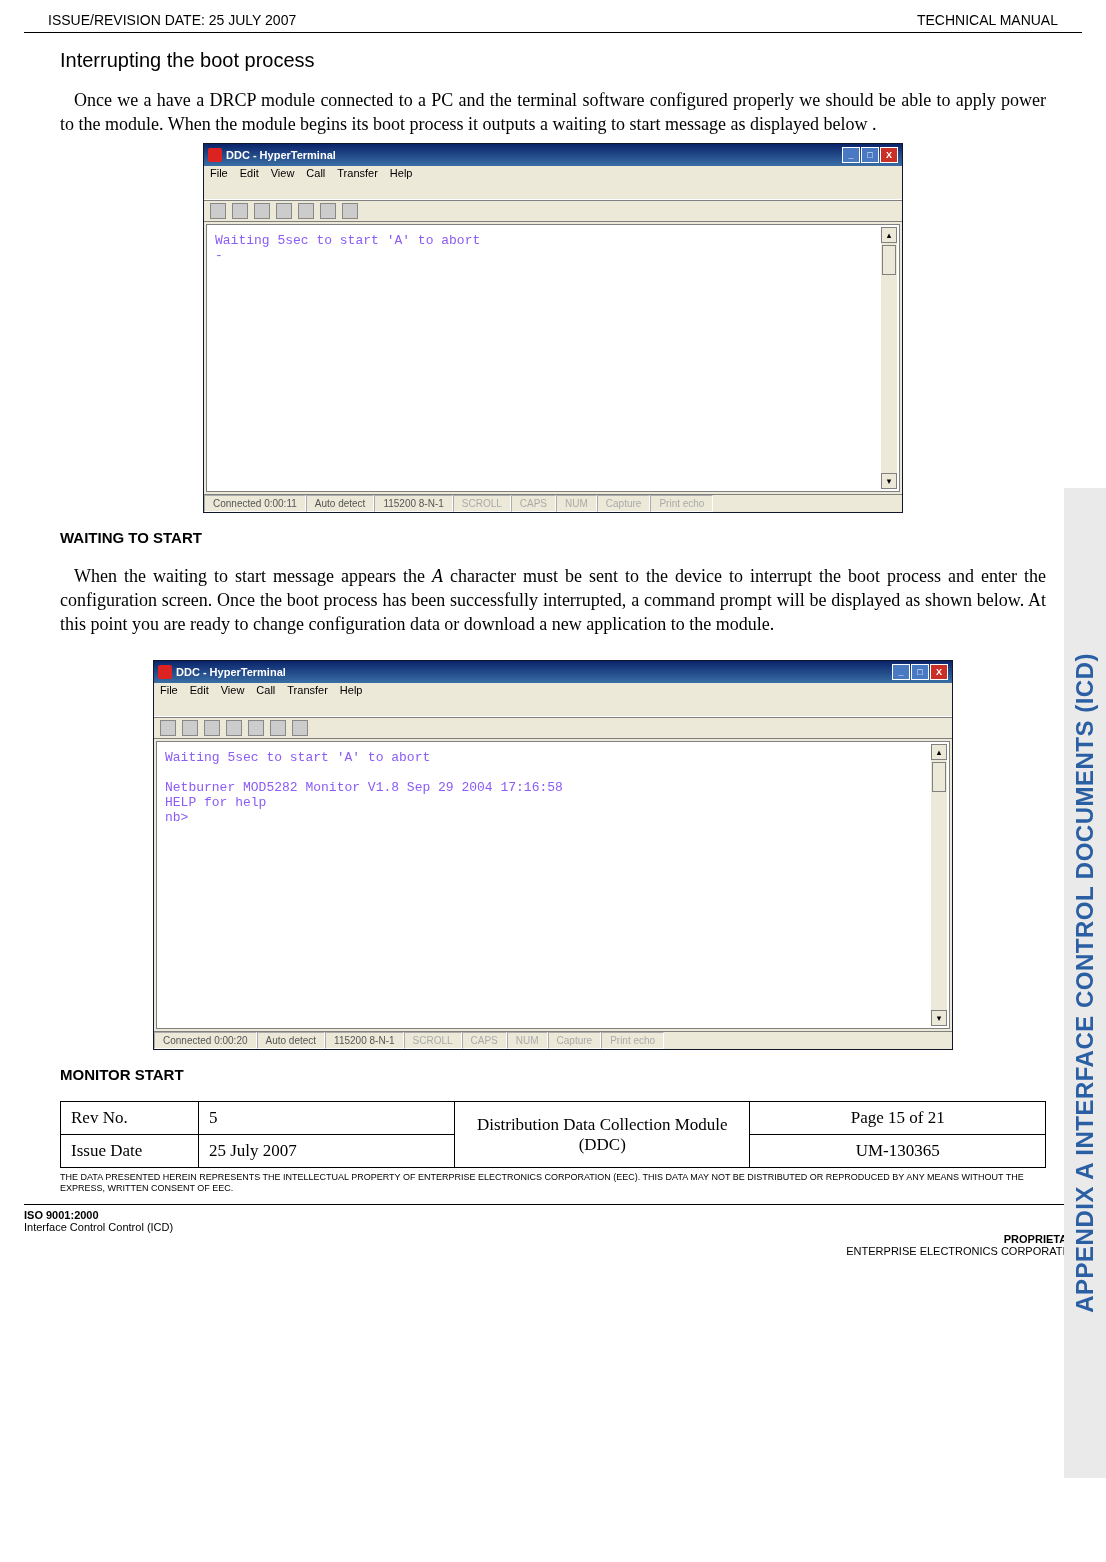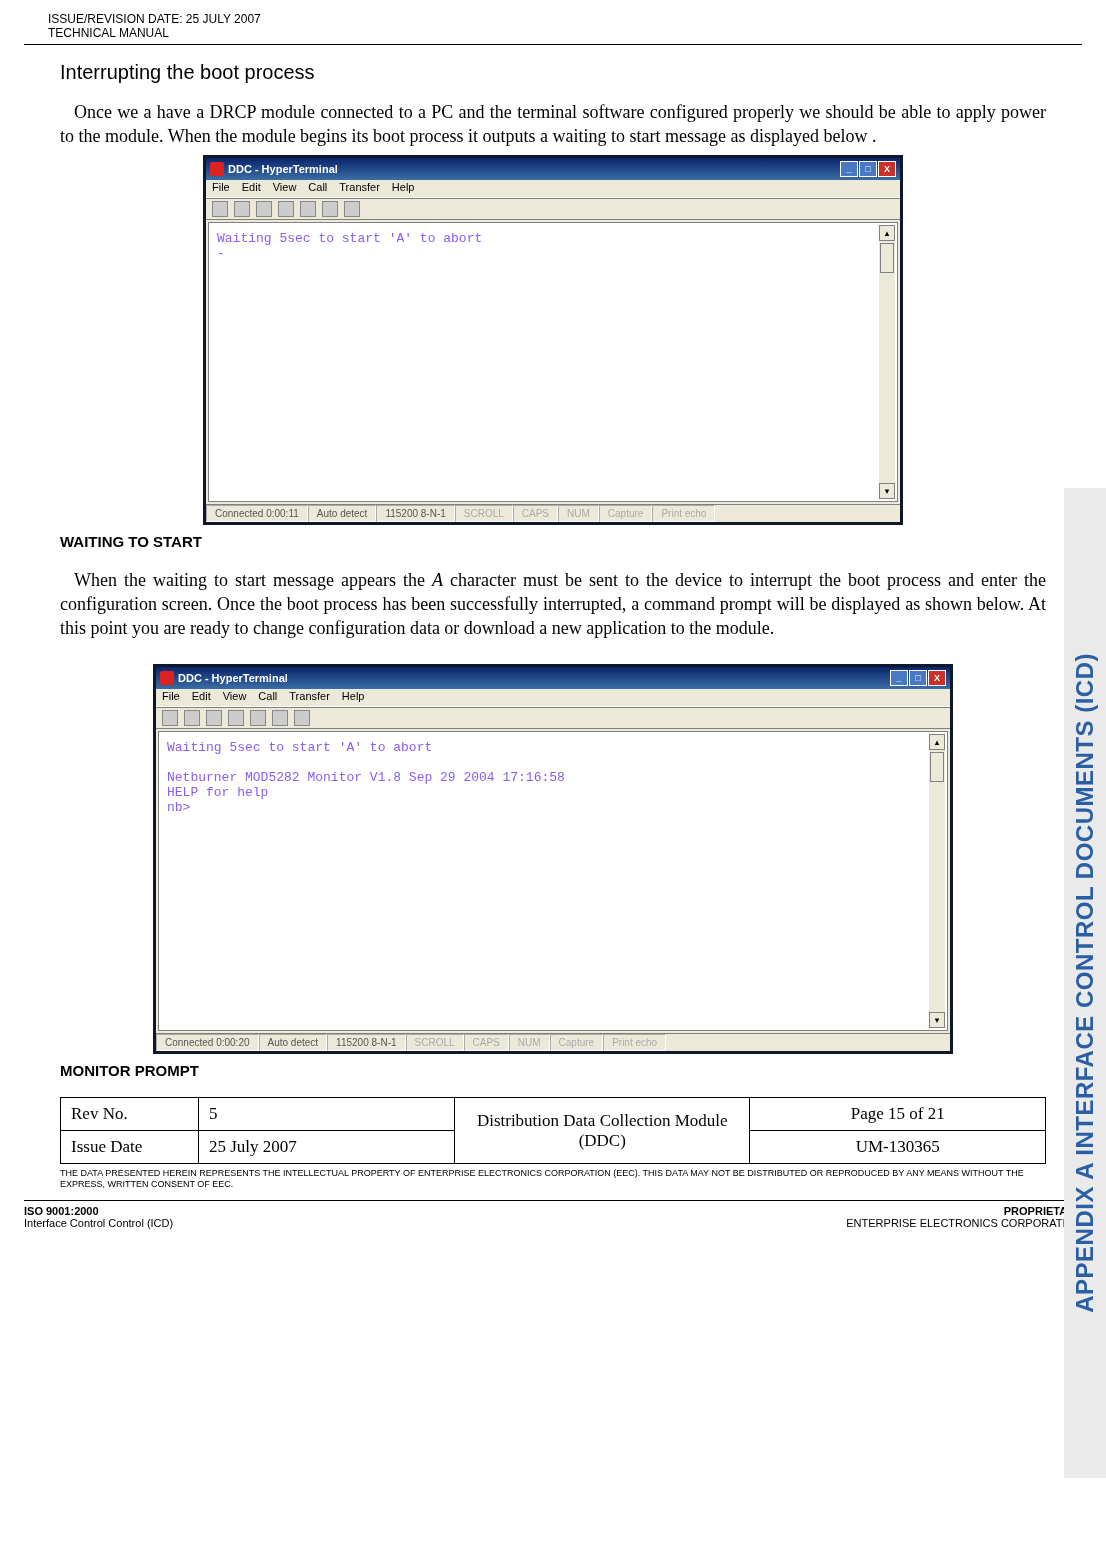--- a/index.html
+++ b/index.html
@@ -1,50 +1,50 @@
 <!DOCTYPE html>
 <html><head>
 <meta charset="utf-8">
 <style>
 * { margin: 0; padding: 0; box-sizing: border-box; }
 body { font-family: "Times New Roman", serif; background: #fff; width: 1106px; height: 1562px; position: relative; }
-.header-bar { display: flex; justify-content: space-between; padding: 12px 24px 4px 24px; font-family: Arial, sans-serif; font-size: 12px; border-bottom: 1.5px solid #000; margin: 0 24px; flex-direction: column; }
+.header-bar { display: flex; justify-content: space-between; padding: 12px 24px 4px 24px; font-family: Arial, sans-serif; font-size: 14px; border-bottom: 1.5px solid #000; margin: 0 24px; }
 .content { padding: 16px 60px 0 60px; }
 .section-title { font-family: Arial, sans-serif; font-weight: normal; font-size: 20px; margin-bottom: 16px; }
 .para { font-size: 18px; line-height: 1.35; text-align: justify; }
 .indent { text-indent: 14px; }
-.screenshot { display: block; margin: 6px auto 0 auto; background: #ece9d8; border: 3px solid #0f172a; position: relative; }
+.screenshot { display: block; margin: 6px auto 16px auto; background: #ece9d8; border: 1px solid #0f172a; position: relative; }
 .ss1 { width: 700px; height: 370px; }
 .ss2 { width: 800px; height: 390px; margin-top: 24px; }
 .titlebar { background: linear-gradient(to bottom, #0a246a, #3a6ea5); height: 22px; display: flex; align-items: center; padding: 0 4px; color: #fff; font-family: Tahoma, sans-serif; font-size: 11px; font-weight: bold; justify-content: space-between; }
 .titlebar-left { display: flex; align-items: center; gap: 4px; }
 .tb-icon { width: 14px; height: 14px; background: #d22; border-radius: 2px; display: inline-block; }
 .wbtns { display: flex; gap: 1px; }
 .wbtn { width: 18px; height: 16px; background: #4a79c4; border: 1px solid #fff; font-size: 9px; line-height: 14px; text-align: center; color: #fff; font-family: Arial; }
 .wbtn.close { background: #c83028; }
-.menubar { background: #ece9d8; height: 18px; font-family: Tahoma, sans-serif; font-size: 11px; padding: 1px 6px; color: #000; display: flex; gap: 12px; border-bottom: 1px solid #fff; }
+.menubar { background: #ece9d8; height: 34px; font-family: Tahoma, sans-serif; font-size: 11px; padding: 1px 6px; color: #000; display: flex; gap: 12px; border-bottom: 1px solid #fff; }
 .toolbar { background: #ece9d8; height: 22px; border-top: 1px solid #808080; border-bottom: 1px solid #808080; display:flex; align-items:center; padding:0 6px; gap:6px; font-size:11px; }
 .tb-ico { width:16px; height:16px; background:#ccc; border:1px solid #888; display:inline-block; }
 .term-area { background: #fff; margin: 2px; border: 1px solid #808080; position: relative; flex: 1; }
 .term-inner { position: absolute; inset: 2px 18px 2px 2px; background: #fff; }
 .term-text { font-family: "Courier New", monospace; font-size: 13px; padding: 6px; white-space: pre; color: #8b5cf6; }
 .sscroll { position: absolute; right: 2px; top: 2px; bottom: 2px; width: 16px; background: #ece9d8; }
 .sscroll .arr { height: 16px; background: #ece9d8; border: 1px solid #808080; font-size:9px; text-align:center; line-height:14px; }
 .sscroll .thumb { position:absolute; left:1px; right:1px; top:18px; height:30px; background:#ece9d8; border:1px solid #808080; }
 .statusbar { background: #ece9d8; height: 18px; border-top: 1px solid #808080; display: flex; font-family: Tahoma, sans-serif; font-size: 10px; color: #555; }
 .statusbar > div { border: 1px inset #fff; padding: 1px 8px; display:flex; align-items:center; }
 .statusbar > div.dim { color: #aaa; }
 .caption { font-family: Arial, sans-serif; font-weight: bold; font-size: 15px; text-align: left; margin: 8px 0 18px 0; }
 .flexcol { display: flex; flex-direction: column; height: 100%; }
 .info-table { width: 100%; border-collapse: collapse; margin-top: 4px; }
 .info-table td { border: 1.5px solid #000; padding: 6px 10px; font-size: 17px; text-align: left; margin-top: 20px; }
 .info-table td.center { text-align: center; }
 .legal { font-family: Arial, sans-serif; font-size: 9px; margin-top: 4px; line-height: 1.2; }
 .footer-sep { border-top: 1.5px solid #000; margin: 10px 24px 0 24px; }
-.footer { display: flex; justify-content: space-between; padding: 4px 24px 0 24px; font-family: Arial, sans-serif; font-size: 11px; }
+.footer { display: flex; justify-content: space-between; padding: 4px 24px 0 24px; font-family: Arial, sans-serif; font-size: 11px; flex-direction: column; }
 .footer .right { text-align: right; }
 .footer .bold { font-weight: bold; }
 .side-tab { position: absolute; right: 0; top: 488px; width: 42px; height: 990px; background: #eaeaea; display: flex; align-items: center; justify-content: center; }
 .side-tab span { writing-mode: vertical-rl; transform: rotate(180deg); font-family: Arial, sans-serif; font-weight: bold; color: #2b5fa3; font-size: 24px; letter-spacing: 0.5px; font-variant: small-caps; }
 .ital { font-style: italic; }
 </style>
 </head>
 <body>
 
 <div class="header-bar">
@@ -166,21 +166,21 @@
         <div>115200 8-N-1</div>
         <div class="dim">SCROLL</div>
         <div class="dim">CAPS</div>
         <div class="dim">NUM</div>
         <div class="dim">Capture</div>
         <div class="dim">Print echo</div>
       </div>
     </div>
   </div>
 
-  <div class="caption">MONITOR PROMPT</div>
+  <div class="caption">MONITOR START</div>
 
   <table class="info-table">
     <tbody>
         <tr>
       <td style="width:14%">Rev No.</td>
       <td style="width:26%">5</td>
       <td rowspan="2" class="center" style="width:30%">Distribution Data Collection Module (DDC)</td>
       <td class="center" style="width:30%">Page 15 of 21</td>
     </tr>
     <tr>

